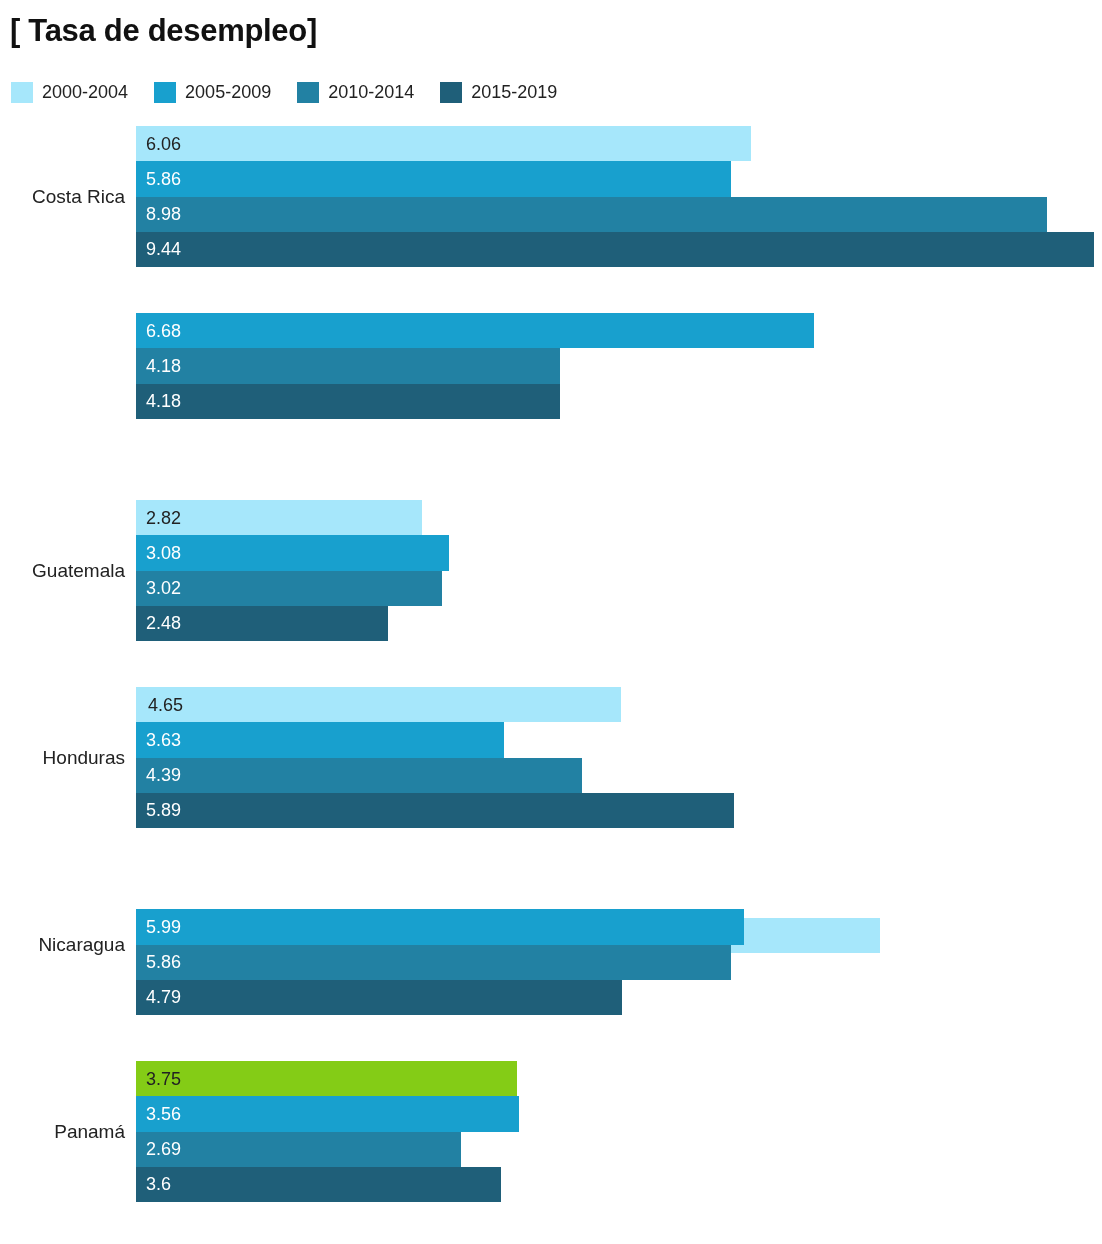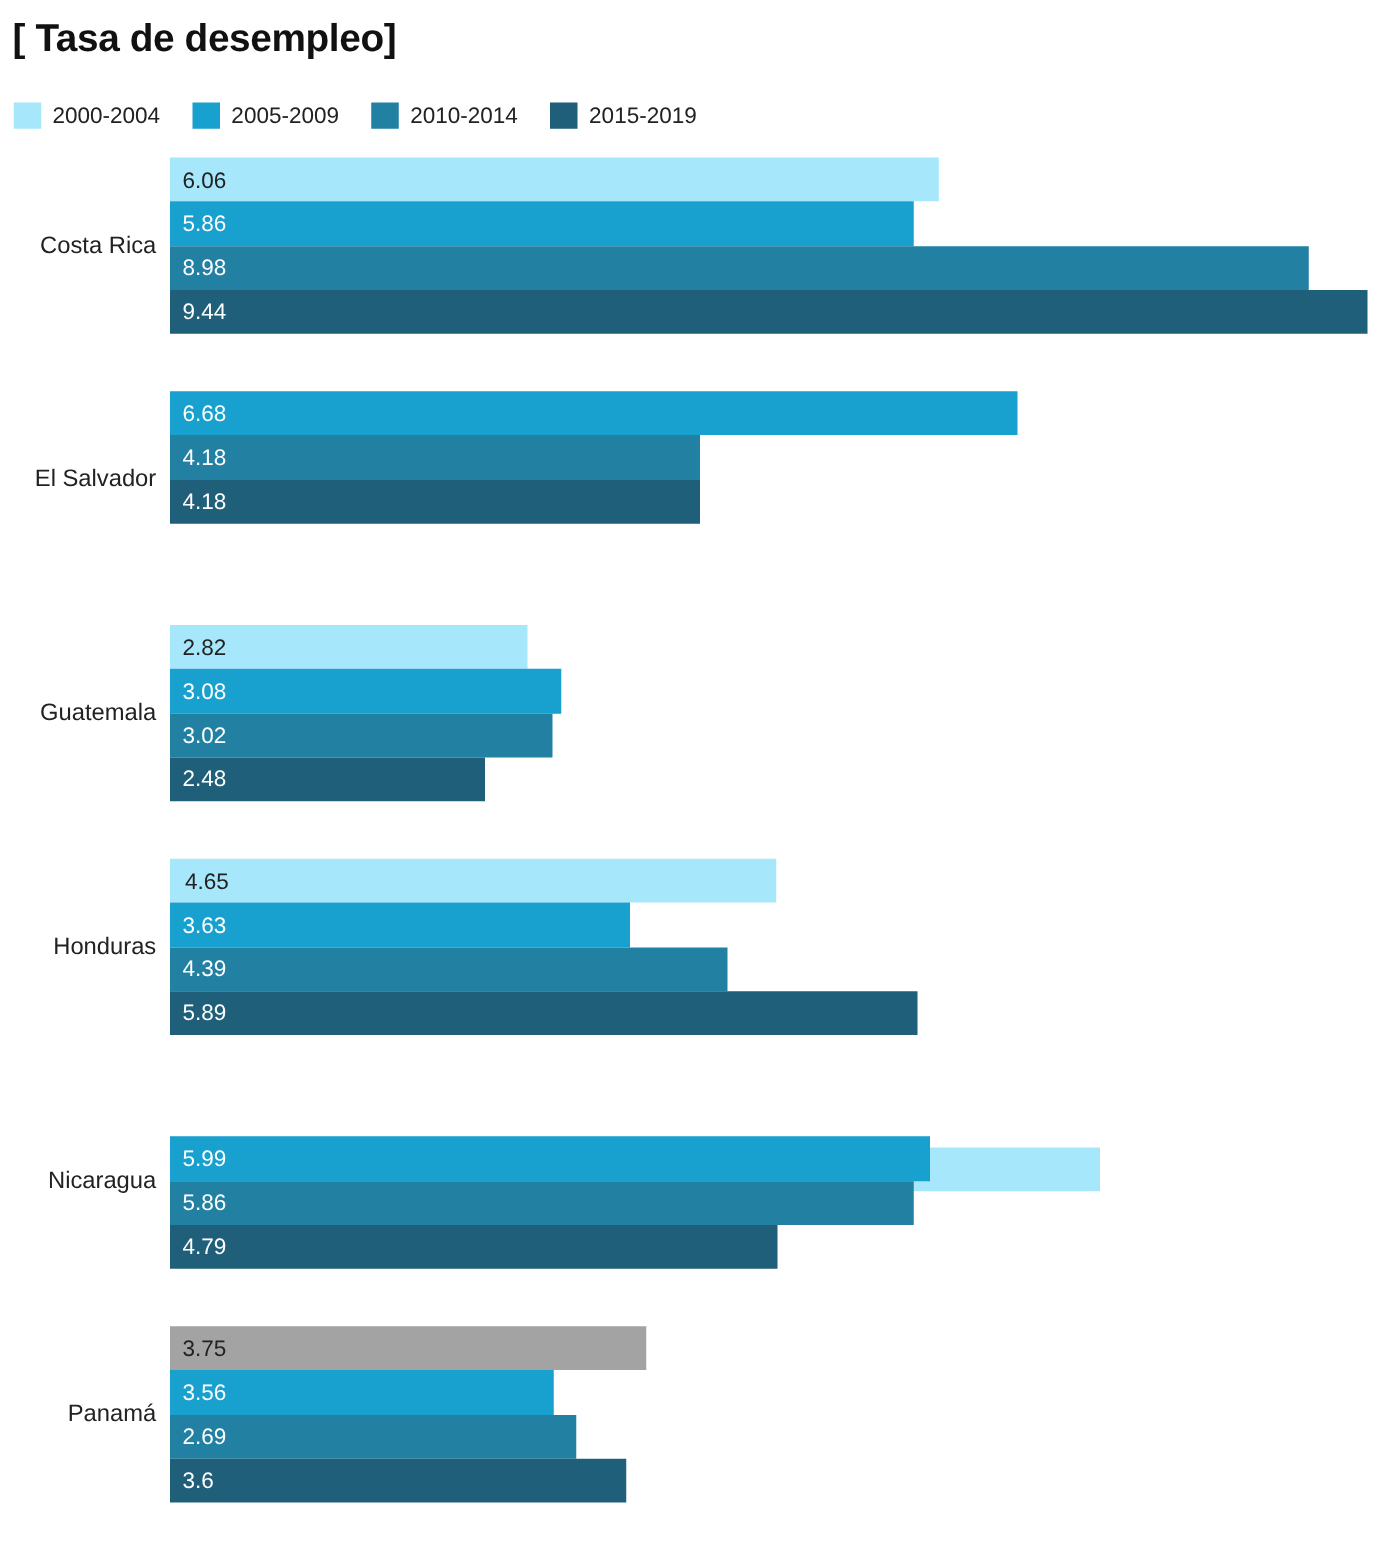--- a/index.html
+++ b/index.html
@@ -164,21 +164,20 @@
           </div>
         </div>
         <div class="bar-row">
           <div class="bar" title="Costa Rica 2015-2019: 9.44" style="background: rgb(31, 95, 121); width: 958px;">
             <span class="bar-value" style="color: rgb(255, 255, 255);">9.44</span>
           </div>
         </div>
       </div>
     </div>
     <div class="group">
-      <div class="group-label">El Salvador</div>
       <div class="bars">
         <div class="bar-row">
           <div class="bar" title="El Salvador 2005-2009: 6.68" style="background: rgb(24, 160, 206); width: 677.907px;">
             <span class="bar-value" style="color: rgb(255, 255, 255);">6.68</span>
           </div>
         </div>
         <div class="bar-row">
           <div class="bar" title="El Salvador 2010-2014: 4.18" style="background: rgb(34, 129, 163); width: 424.199px;">
             <span class="bar-value" style="color: rgb(255, 255, 255);">4.18</span>
           </div>
@@ -262,26 +261,26 @@
           <div class="bar" title="Nicaragua 2015-2019: 4.79" style="background: rgb(31, 95, 121); width: 486.104px;">
             <span class="bar-value" style="color: rgb(255, 255, 255);">4.79</span>
           </div>
         </div>
       </div>
     </div>
     <div class="group">
       <div class="group-label">Panamá</div>
       <div class="bars">
         <div class="bar-row">
-          <div class="bar" title="Panamá 2000-2004: 3.75" style="background: #a3a3a3; width: 380.561px;">
+          <div class="bar" title="Panamá 2000-2004: 3.75" style="background: #84cc16; width: 380.561px;">
             <span class="bar-value" style="color: rgb(34, 34, 34);">3.75</span>
           </div>
         </div>
         <div class="bar-row">
-          <div class="bar" title="Panamá 2005-2009: 3.56" style="background: rgb(24, 160, 206); width: 307px;">
+          <div class="bar" title="Panamá 2005-2009: 3.56" style="background: rgb(24, 160, 206); width: 383px;">
             <span class="bar-value" style="color: rgb(255, 255, 255);">3.56</span>
           </div>
         </div>
         <div class="bar-row">
           <div class="bar" title="Panamá 2010-2014: 2.69" style="background: rgb(34, 129, 163); width: 325px;">
             <span class="bar-value" style="color: rgb(255, 255, 255);">2.69</span>
           </div>
         </div>
         <div class="bar-row">
           <div class="bar" title="Panamá 2015-2019: 3.6" style="background: rgb(31, 95, 121); width: 365.339px;">

